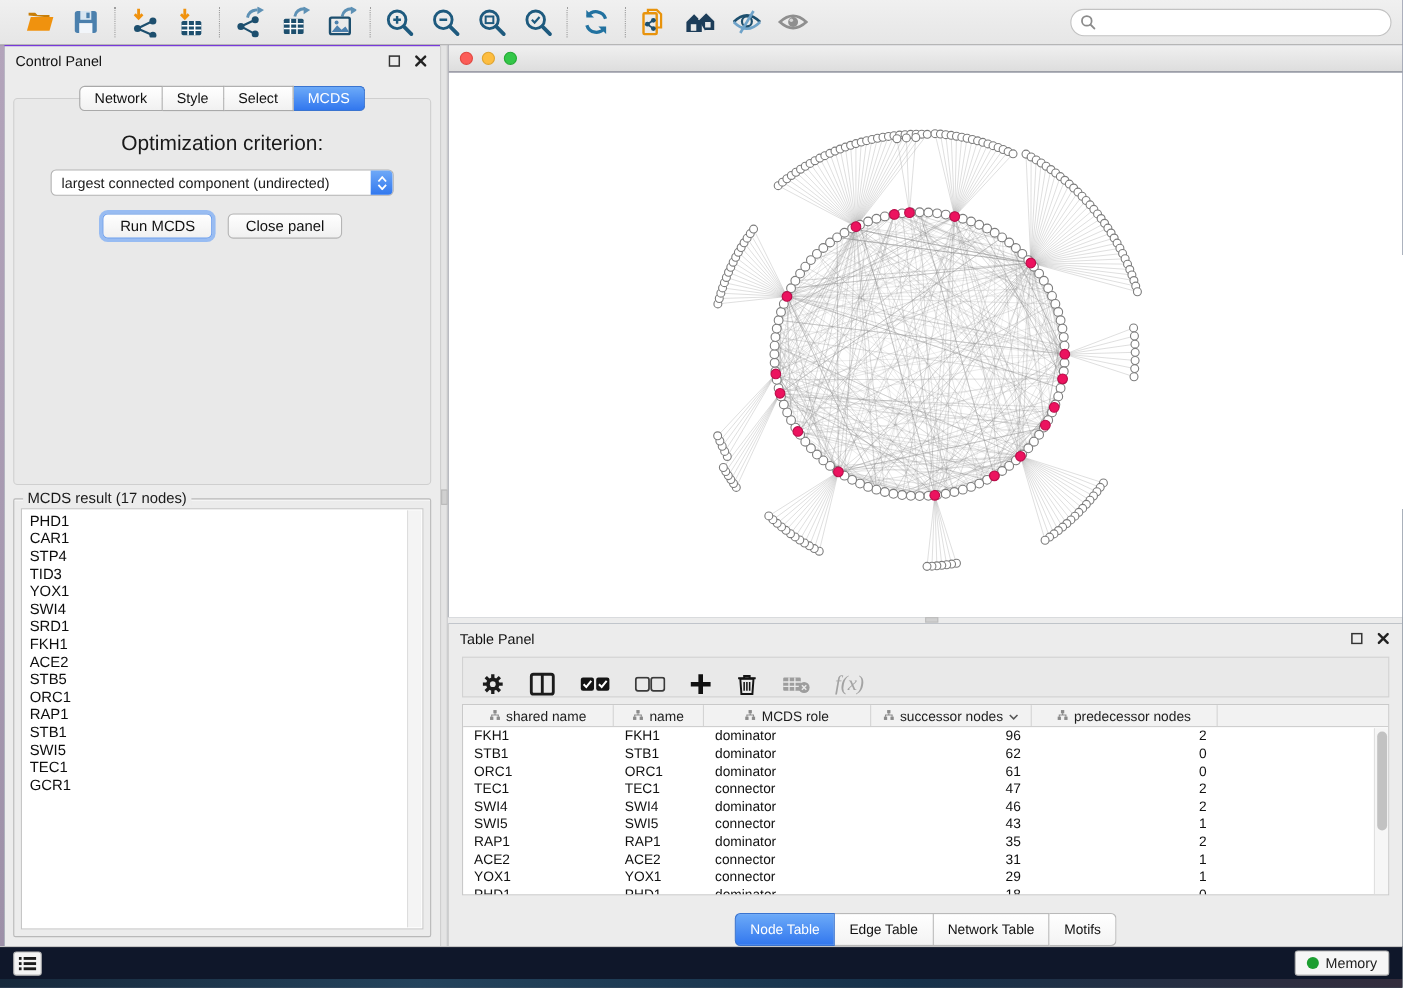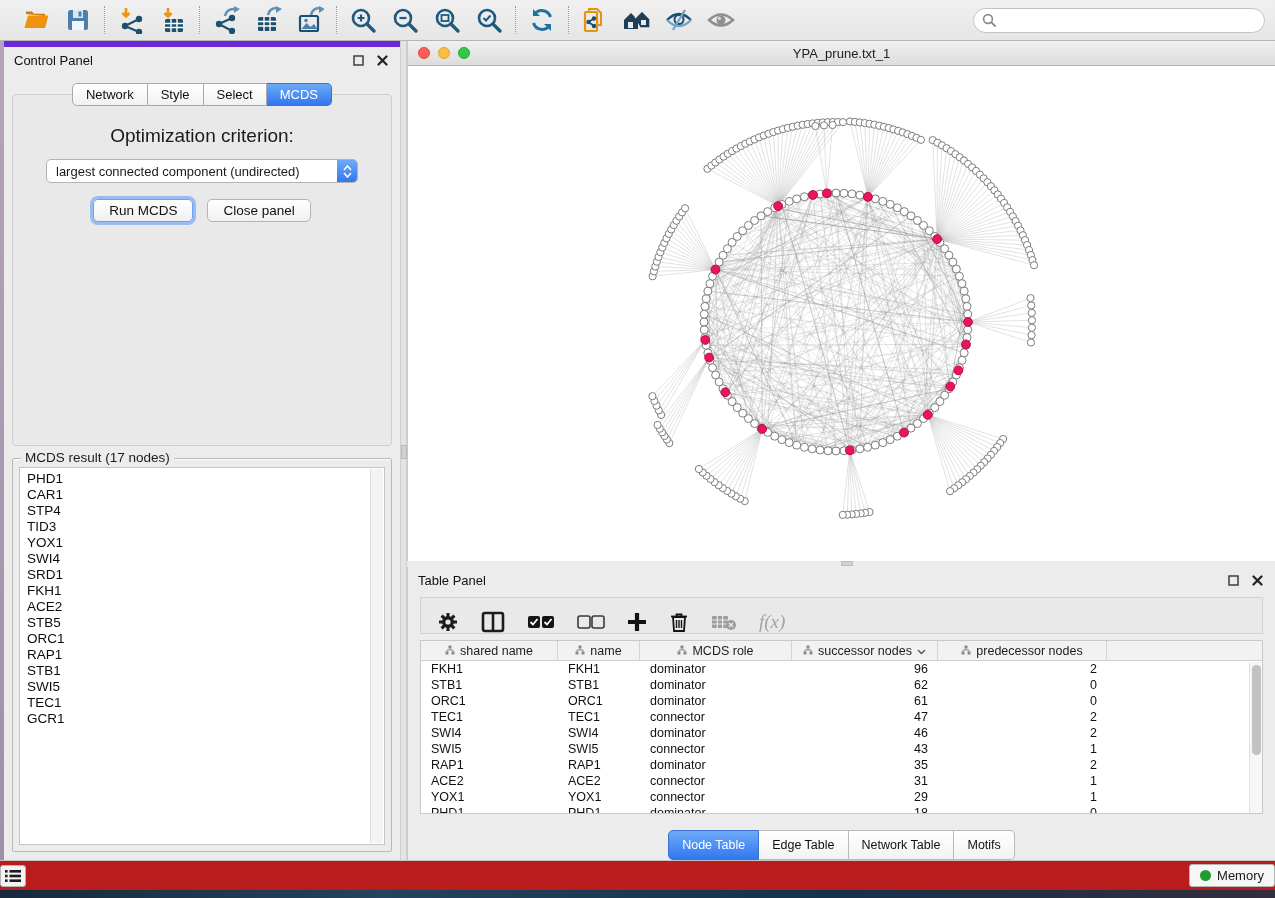--- a/index.html
+++ b/index.html
@@ -17,21 +17,21 @@
   .search-wrap { margin-left:auto; display:flex; align-items:center; }
   .search-field { width:292px; height:25px; background:#fff; border:1px solid #c2c2c2; border-radius:13px;
                   display:flex; align-items:center; padding:0 8px; gap:5px; }
   .search-field input { border:none; outline:none; flex:1; font-size:13px; background:transparent; font-family:"Liberation Sans",sans-serif;}
 
   
   .main-row { flex:1 1 auto; display:flex; min-height:0; }
   .left-strip { width:4px; background:linear-gradient(#b3a4bb,#9d90a8); flex:0 0 4px; }
 
   
-  .control-panel { width:396px; flex:0 0 396px; background:#ececec; display:flex; flex-direction:column; border-top:6px solid #6d28d9;}
+  .control-panel { width:396px; flex:0 0 396px; background:#ececec; display:flex; flex-direction:column; border-top:1px solid #6d28d9;}
   .panel-header { height:26px; display:flex; align-items:center; padding:0 10px; }
   .panel-title { font-size:13px; color:#111; }
   .panel-header .spacer { flex:1; }
   .win-mini-btn { width:16px; height:16px; display:flex; align-items:center; justify-content:center; margin-left:8px; color:#222; }
   .cp-tabs { display:flex; justify-content:center; margin-top:10px; position:relative; z-index:2; }
   .seg-tab { padding:3px 13px; font-size:13px; background:linear-gradient(#ffffff,#f1f1f1);
              border:1px solid #a9a9a9; border-left:none; color:#111; }
   .seg-tab:first-child { border-left:1px solid #a9a9a9; border-radius:5px 0 0 5px; }
   .seg-tab:last-child { border-radius:0 5px 5px 0; }
   .seg-tab.selected { background:linear-gradient(#6caaf8,#3277ee); color:#fff; border-color:#3a74d0; }
@@ -89,22 +89,22 @@
   .td.num { text-align:right; }
   .tbl-scroll-track { position:absolute; top:21px; right:0; bottom:0; width:13px; background:#f6f6f6; border-left:1px solid #e0e0e0;}
   .tbl-thumb { position:absolute; top:3px; left:1.5px; width:9px; height:90px; background:#c2c2c2; border-radius:5px; }
   .bottom-tabs { height:30px; display:flex; justify-content:center; }
   .bt-tab { padding:3px 13px; font-size:12.5px; background:linear-gradient(#ffffff,#f3f3f3); border:1px solid #b9b9b9; border-left:none; color:#111;}
   .bt-tab:first-child { border-left:1px solid #b9b9b9; border-radius:5px 0 0 5px; }
   .bt-tab:last-child { border-radius:0 5px 5px 0; }
   .bt-tab.selected { background:linear-gradient(#6caaf8,#3277ee); color:#fff; border-color:#3a74d0; }
 
   
-  .status-bar { height:30px; flex:0 0 30px; background:#b91c1c; border-top:1px solid #c4c4c4;
-                display:flex; align-items:center; padding:0 0; }
+  .status-bar { height:30px; flex:0 0 30px; background:#0f172a; border-top:1px solid #c4c4c4;
+                display:flex; align-items:center; padding:0 12px; }
   .status-left-btn { width:26px; height:22px; background:#f4f4f4; border:1px solid #b5b5b5; border-radius:3px;
                      display:flex; align-items:center; justify-content:center; }
   .memory-btn { margin-left:auto; display:flex; align-items:center; gap:6px; background:#f6f6f6;
                 border:1px solid #b5b5b5; border-radius:3px; padding:3px 10px; font-size:13px; }
   .mem-dot { width:11px; height:11px; border-radius:50%; background:#1d9e31; }
   .bottom-strip { height:8px; flex:0 0 8px; background:linear-gradient(90deg,#17293c,#24435c 30%,#16314a 65%,#342d3d); }
 </style>
 </head>
 <body>
 
@@ -347,21 +347,20 @@
       </div>
     </div>
 
     <div class="v-splitter">
         <div class="knob"></div>
       </div>
 
     <div class="right-col">
       <div class="network-window">
         <div class="net-titlebar">
-          <div class="net-title">YPA_prune.txt_1</div>
           <div class="traffic">
             <span class="light red"></span>
             <span class="light yellow"></span>
             <span class="light green"></span>
           </div>
         </div>
         <div class="net-canvas">
           <svg width="866" height="494" viewBox="0 0 866 494">
               <g>
                 <line x1="307.4119995911767" y1="203.53097304322173" x2="435.9699616597418" y2="127.23535350519205" stroke="#8c8c8c" stroke-opacity="0.195489564393647" stroke-width="0.7"></line>

